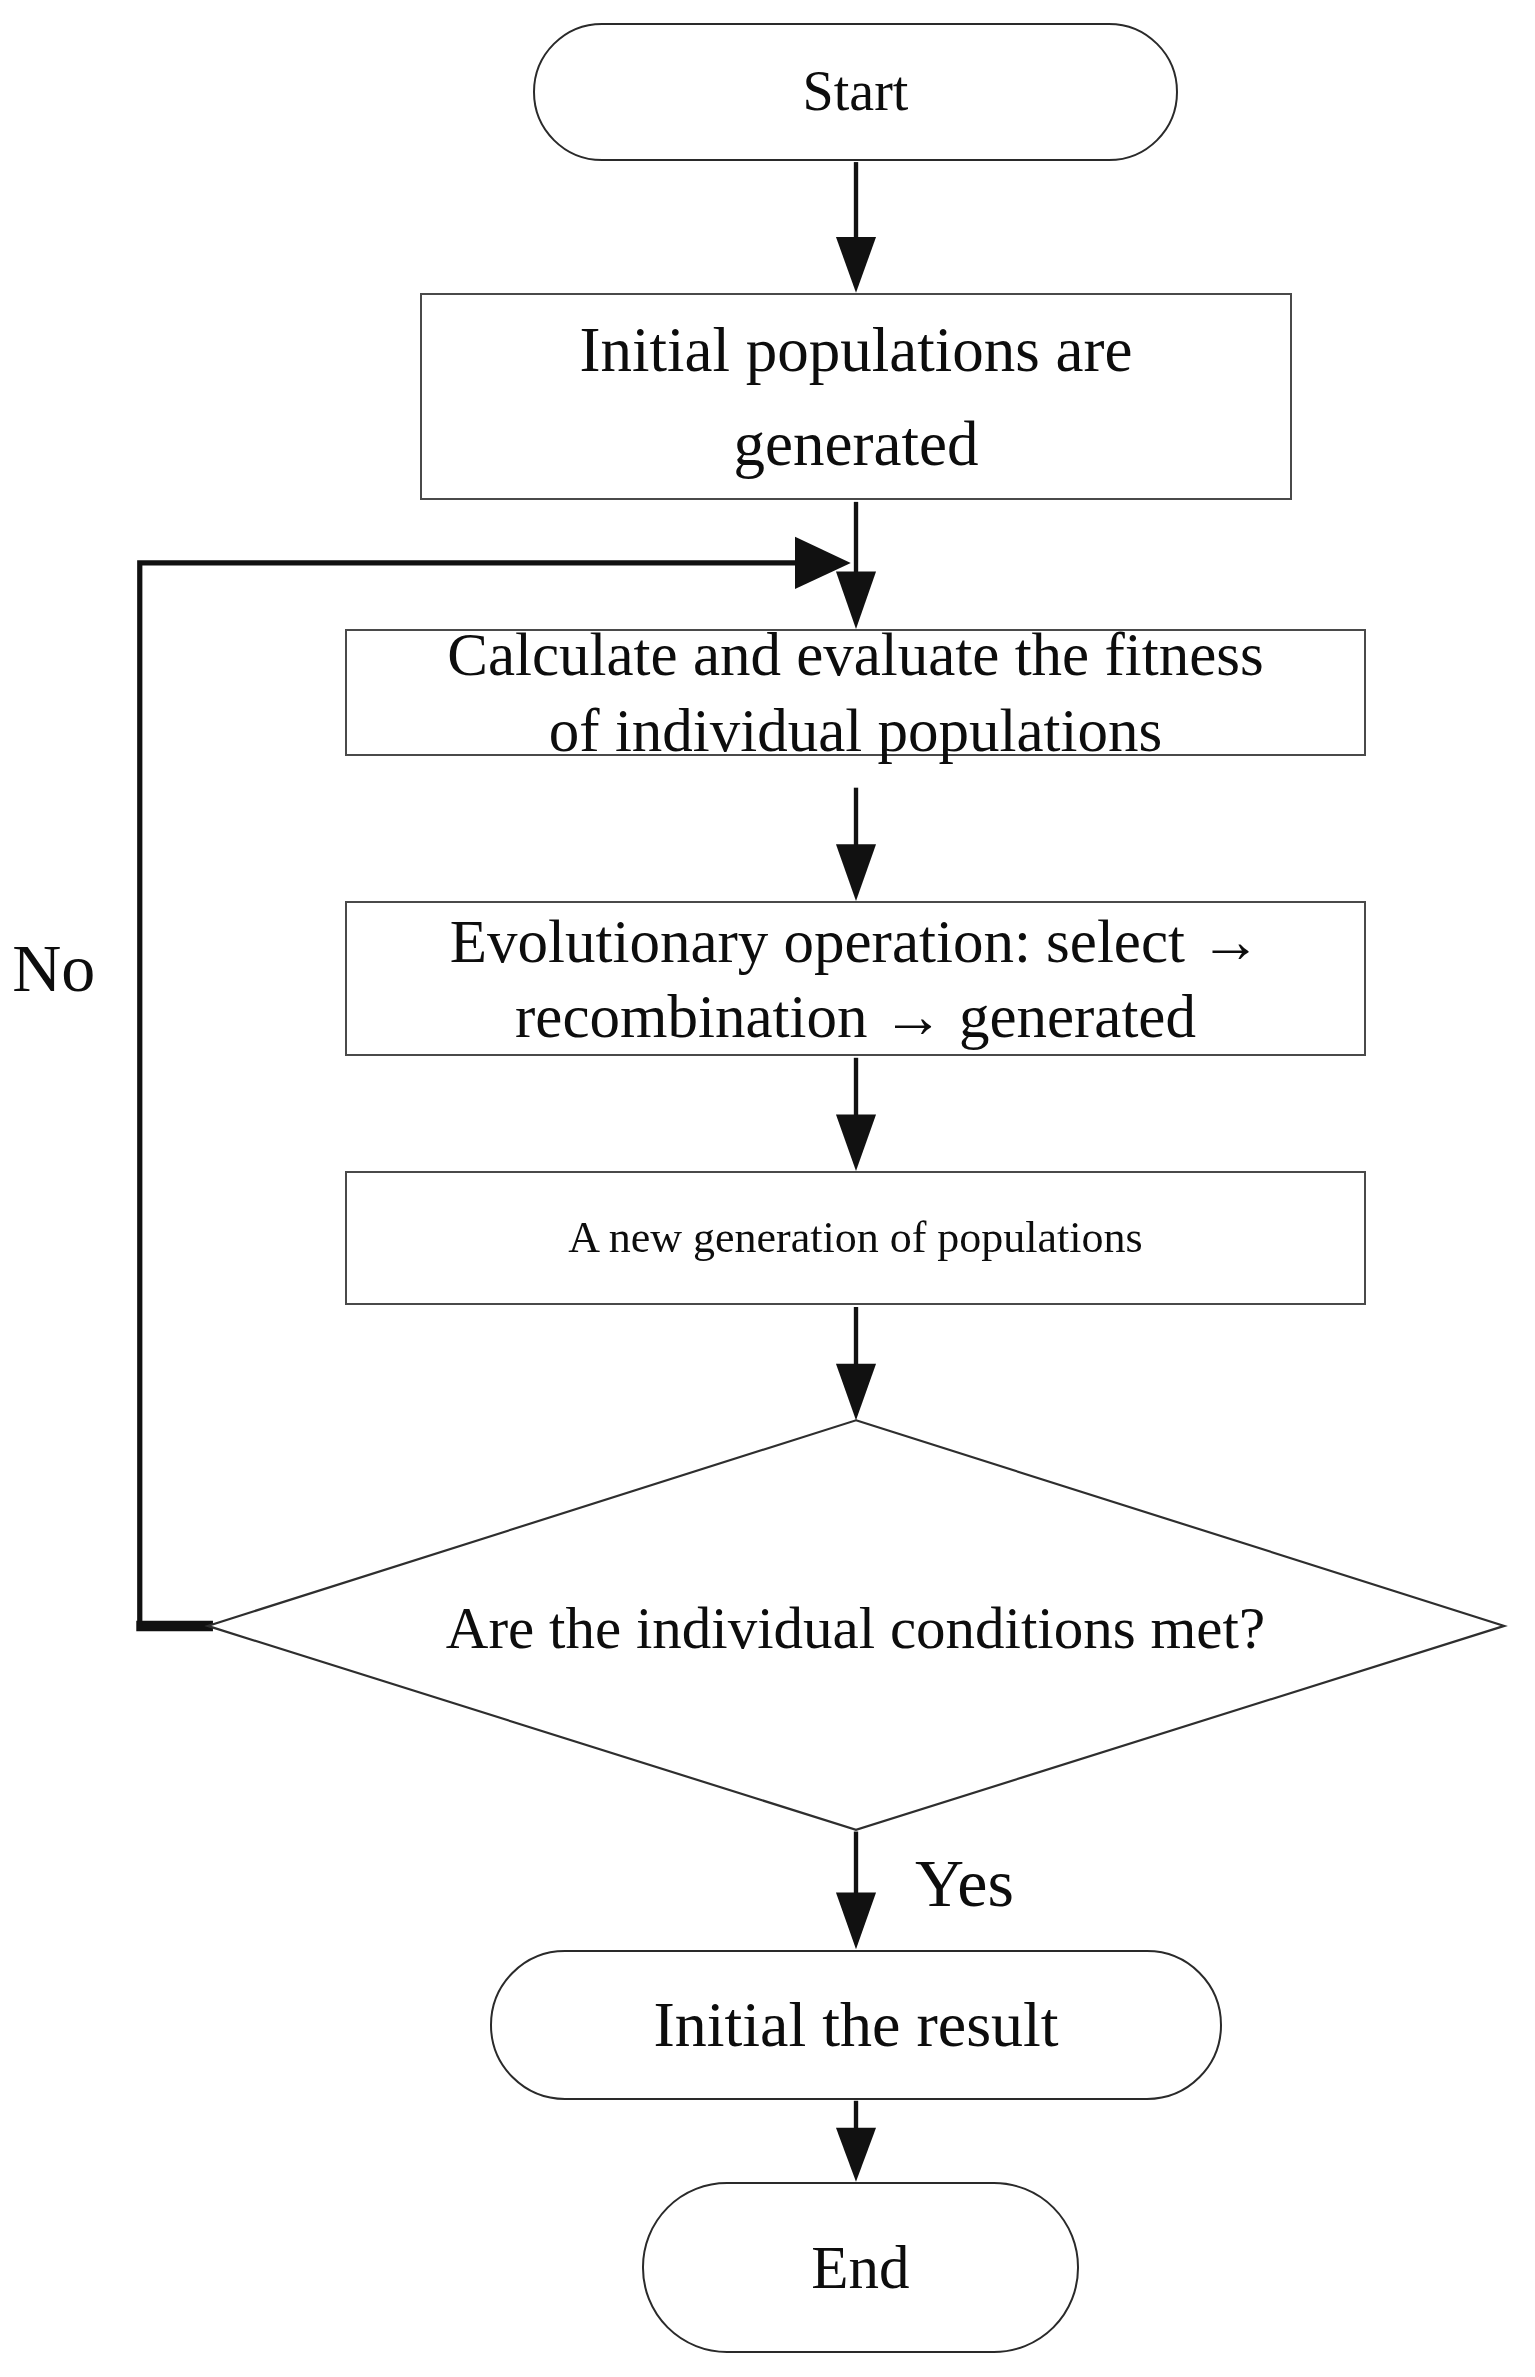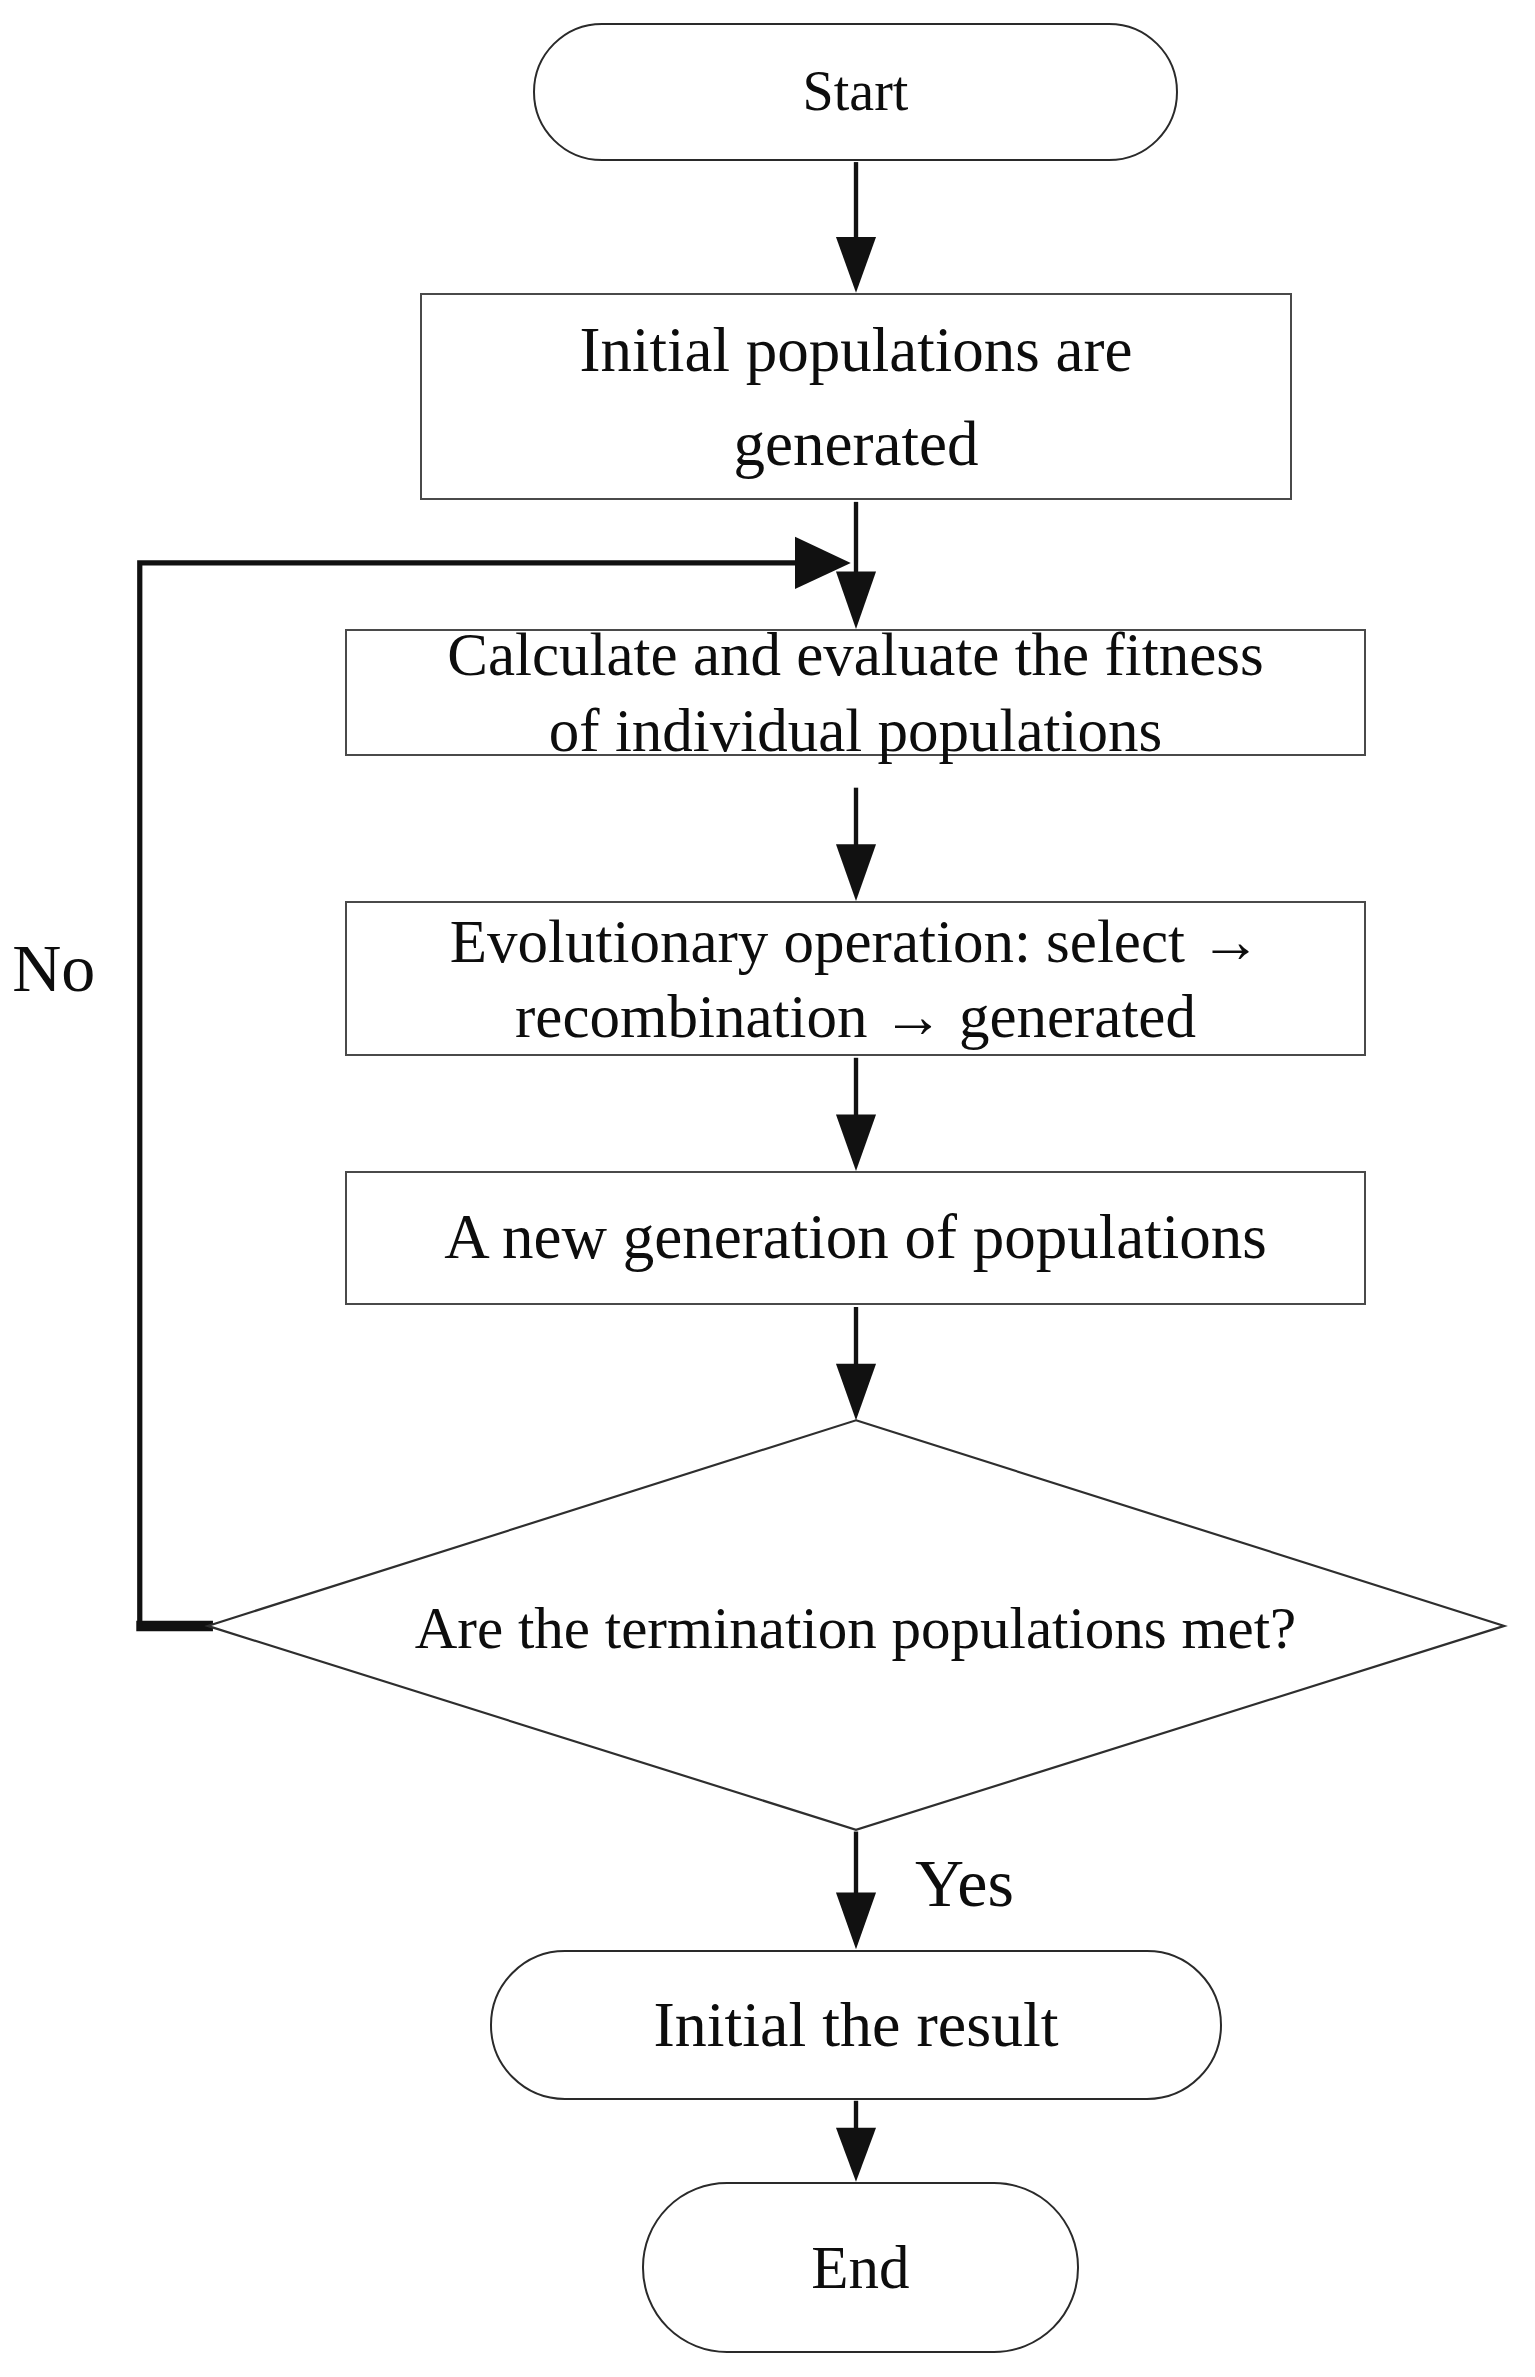--- a/index.html
+++ b/index.html
@@ -30,21 +30,21 @@
   .process{border:2.6px solid var(--box-border);}
   .terminator{border:2.6px solid var(--terminator-border);}
 
   #node-start{left:533px;top:22.7px;width:645px;height:138px;border-radius:70px;font-size:56px;}
   #node-init{left:420px;top:293px;width:872px;height:207px;font-size:63px;}
   #node-init .ln{line-height:94px;}
   #node-fitness{left:345px;top:629px;width:1021px;height:127px;font-size:61px;}
   #node-fitness .ln{line-height:76px;}
   #node-evolution{left:345px;top:901px;width:1021px;height:155px;font-size:61px;justify-content:flex-end;}
   #node-evolution .ln{line-height:75px;}
-  #node-newgen{left:345px;top:1171px;width:1021px;height:134px;font-size:63px;}
+  #node-newgen{left:345px;top:1171px;width:1021px;height:134px;font-size:44px;}
   #node-output{left:490px;top:1950px;width:732px;height:150px;border-radius:77px;font-size:64px;}
   #node-end{left:642px;top:2182px;width:437px;height:171px;border-radius:85px;font-size:61px;}
 
   #decision-label{
     position:absolute;left:254px;top:1588px;width:1203px;height:80px;
     display:flex;align-items:center;justify-content:center;
     font-size:59px;text-align:center;background:transparent;
   }
   .edge-label{position:absolute;font-size:68px;background:transparent;}
   #label-no{left:12.2px;top:929px;width:131px;text-align:left;}
@@ -101,21 +101,21 @@
 
   <div class="node process" id="node-evolution">
     <span class="ln">Evolutionary operation: select →</span>
     <span class="ln">recombination → generated</span>
   </div>
 
   <div class="node process" id="node-newgen">
     <span class="ln">A new generation of populations</span>
   </div>
 
-  <div id="decision-label">Are the termination populations met?</div>
+  <div id="decision-label">Are the individual conditions met?</div>
 
   <div class="edge-label" id="label-no">No</div>
   <div class="edge-label" id="label-yes">Yes</div>
 
   <div class="node terminator" id="node-output">
     <span class="ln">Initial the result</span>
   </div>
 
   <div class="node terminator" id="node-end">
     <span class="ln">End</span>

